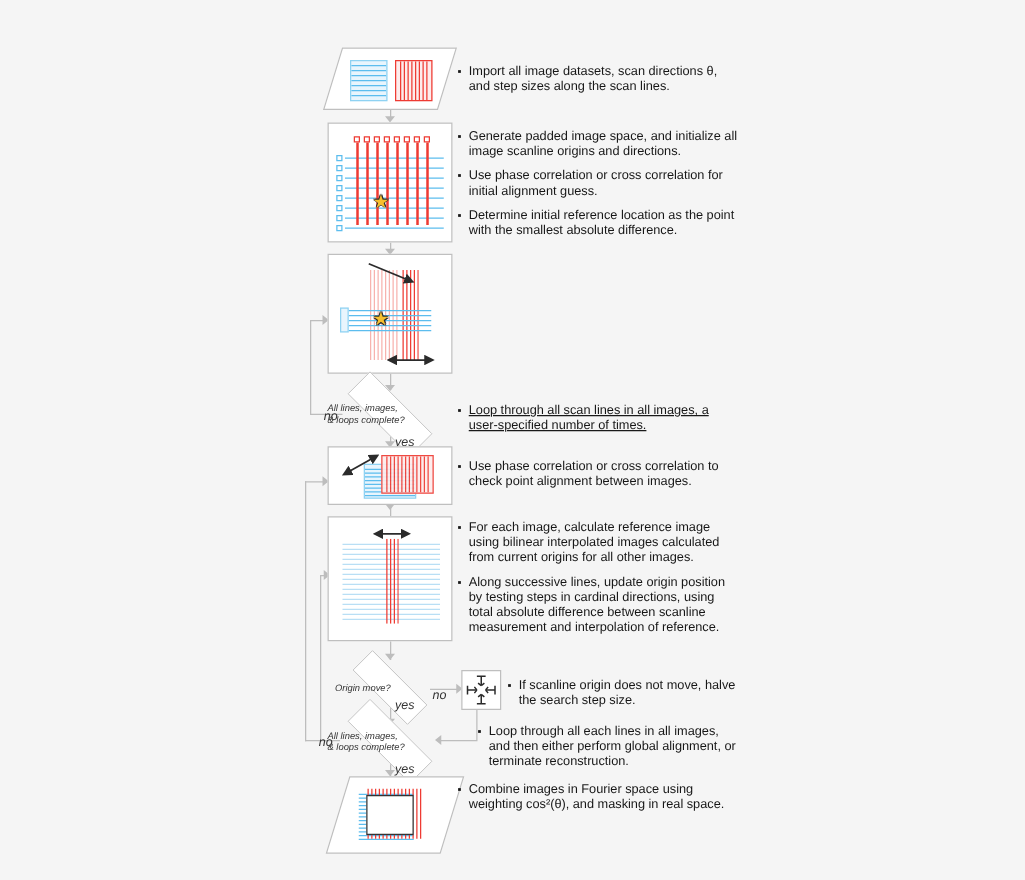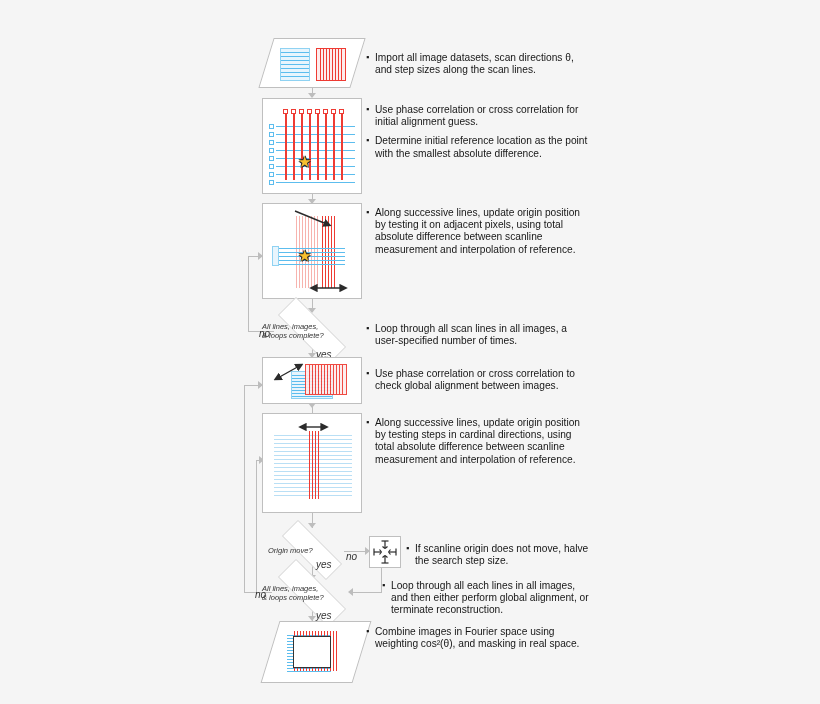--- a/index.html
+++ b/index.html
@@ -222,20 +222,21 @@
       <div class="sq-red" style="left:31px;top:5px;"></div>
       <div class="sq-red" style="left:39px;top:5px;"></div>
       <div class="sq-red" style="left:47px;top:5px;"></div>
       <div class="sq-red" style="left:55px;top:5px;"></div>
       <div class="sq-red" style="left:63px;top:5px;"></div>
       <div class="sq-red" style="left:71px;top:5px;"></div>
       <div class="star" style="left:30px;top:50px;">★</div>
     </div>
   </div>
   <div class="bullets" style="left:366px;top:104px;width:226px;">
+    <div class="bullet">Generate padded image space, and initialize all image scanline origins and directions.</div>
     <div class="bullet">Use phase correlation or cross correlation for initial alignment guess.</div>
     <div class="bullet">Determine initial reference location as the point with the smallest absolute difference.</div>
   </div>
 
   <div class="node-box" style="left:262px;top:203px;width:100px;height:96px;">
     <div class="g" style="left:4px;top:4px;width:92px;height:88px;">
 
       <div class="g" style="left:28px;top:8px;width:24px;height:72px;">
         <div class="vline-pale" style="left:1px"></div>
           <div class="vline-pale" style="left:4px"></div>
@@ -280,33 +281,32 @@
             </marker>
           <marker id="ah3" markerWidth="6" markerHeight="6" refX="2" refY="3" orient="auto">
             <path d="M6,0 L0,3 L6,6 z" fill="#2b2b2b"></path>
             </marker>
         </defs>
         <line x1="5" y1="6" x2="38" y2="6" stroke="#2b2b2b" stroke-width="1.4" marker-start="url(#ah3)" marker-end="url(#ah2)"></line>
       </svg>
     </div>
   </div>
   <div class="bullets" style="left:366px;top:207px;width:226px;">
-    <div class="bullet">Along successive lines, update origin position by testing it on adjacent pixels, using total absolute difference between scanline measurement and interpolation of reference.</div>
   </div>
 
   <div class="diamond" style="left:262px;top:313px;width:100px;height:36px;">
     <div class="dshape"></div>
     <div class="dtext">
       <span>All lines, images,</span>
       <span>&amp; loops complete?</span>
     </div>
   </div>
   <div class="edge-lbl" style="left:259px;top:328px;">no</div>
   <div class="edge-lbl" style="left:316px;top:349px;">yes</div>
-  <div class="bullets" style="left:366px;top:323px;width:226px;">
+  <div class="bullets" style="left:366px;top:323px;width:226px;text-decoration:underline;">
     <div class="bullet">Loop through all scan lines in all images, a user-specified number of times.</div>
   </div>
 
   <div class="node-box" style="left:262px;top:357px;width:100px;height:47px;">
     <div class="g" style="left:4px;top:3px;width:92px;height:41px;">
 
       <div class="g bluebox" style="left:24px;top:10px;width:42px;height:28px;">
         <div class="hline" style="top:3px"></div>
           <div class="hline" style="top:6px"></div>
         <div class="hline" style="top:9px"></div>
@@ -339,21 +339,21 @@
             </marker>
           <marker id="ah5" markerWidth="6" markerHeight="6" refX="2" refY="3" orient="auto">
             <path d="M6,0 L0,3 L6,6 z" fill="#2b2b2b"></path>
             </marker>
         </defs>
         <line x1="5" y1="18" x2="30" y2="4" stroke="#2b2b2b" stroke-width="1.4" marker-start="url(#ah5)" marker-end="url(#ah4)"></line>
       </svg>
     </div>
   </div>
   <div class="bullets" style="left:366px;top:368px;width:226px;">
-    <div class="bullet">Use phase correlation or cross correlation to check global alignment between images.</div>
+    <div class="bullet">Use phase correlation or cross correlation to check point alignment between images.</div>
   </div>
 
   <div class="node-box" style="left:262px;top:413px;width:100px;height:100px;">
     <div class="g" style="left:5px;top:5px;width:90px;height:90px;">
       <div class="hline-pale" style="top:16px;left:6px;right:6px;"></div>
       <div class="hline-pale" style="top:20px;left:6px;right:6px;"></div>
       <div class="hline-pale" style="top:24px;left:6px;right:6px;"></div>
       <div class="hline-pale" style="top:28px;left:6px;right:6px;"></div>
       <div class="hline-pale" style="top:32px;left:6px;right:6px;"></div>
       <div class="hline-pale" style="top:36px;left:6px;right:6px;"></div>
@@ -382,20 +382,21 @@
             </marker>
           <marker id="ah7" markerWidth="6" markerHeight="6" refX="2" refY="3" orient="auto">
             <path d="M6,0 L0,3 L6,6 z" fill="#2b2b2b"></path>
             </marker>
         </defs>
         <line x1="5" y1="6" x2="30" y2="6" stroke="#2b2b2b" stroke-width="1.4" marker-start="url(#ah7)" marker-end="url(#ah6)"></line>
       </svg>
     </div>
   </div>
   <div class="bullets" style="left:366px;top:417px;width:226px;">
+    <div class="bullet">For each image, calculate reference image using bilinear interpolated images calculated from current origins for all other images.</div>
     <div class="bullet">Along successive lines, update origin position by testing steps in cardinal directions, using total absolute difference between scanline measurement and interpolation of reference.</div>
   </div>
 
   <div class="diamond" style="left:268px;top:534px;width:88px;height:32px;">
     <div class="dshape"></div>
     <div class="dtext">
       <span>Origin move?</span>
     </div>
   </div>
   <div class="edge-lbl" style="left:346px;top:551px;">no</div>

